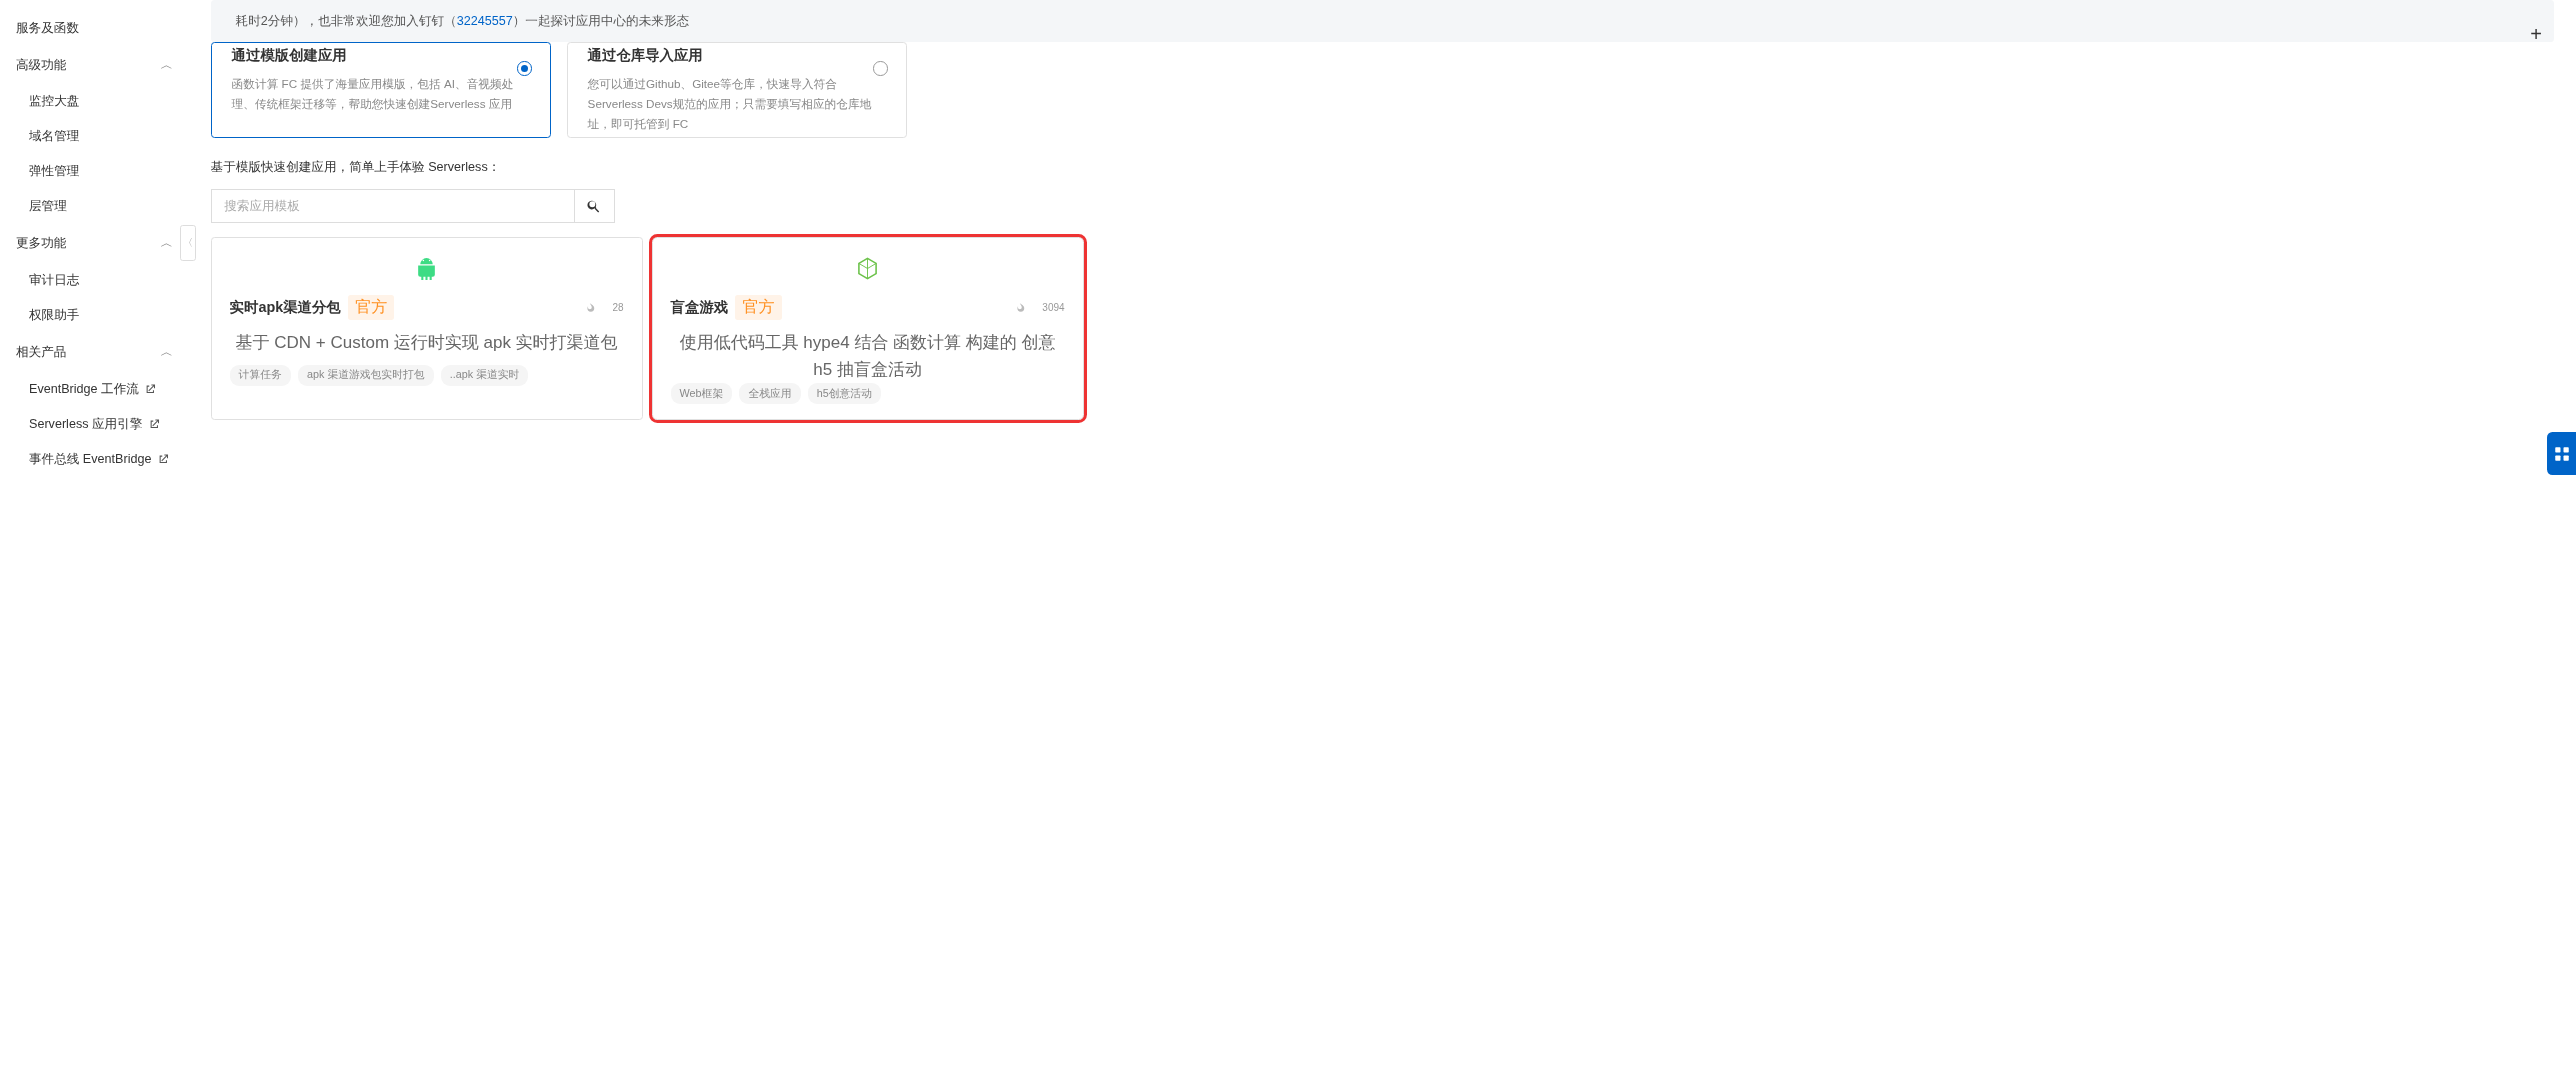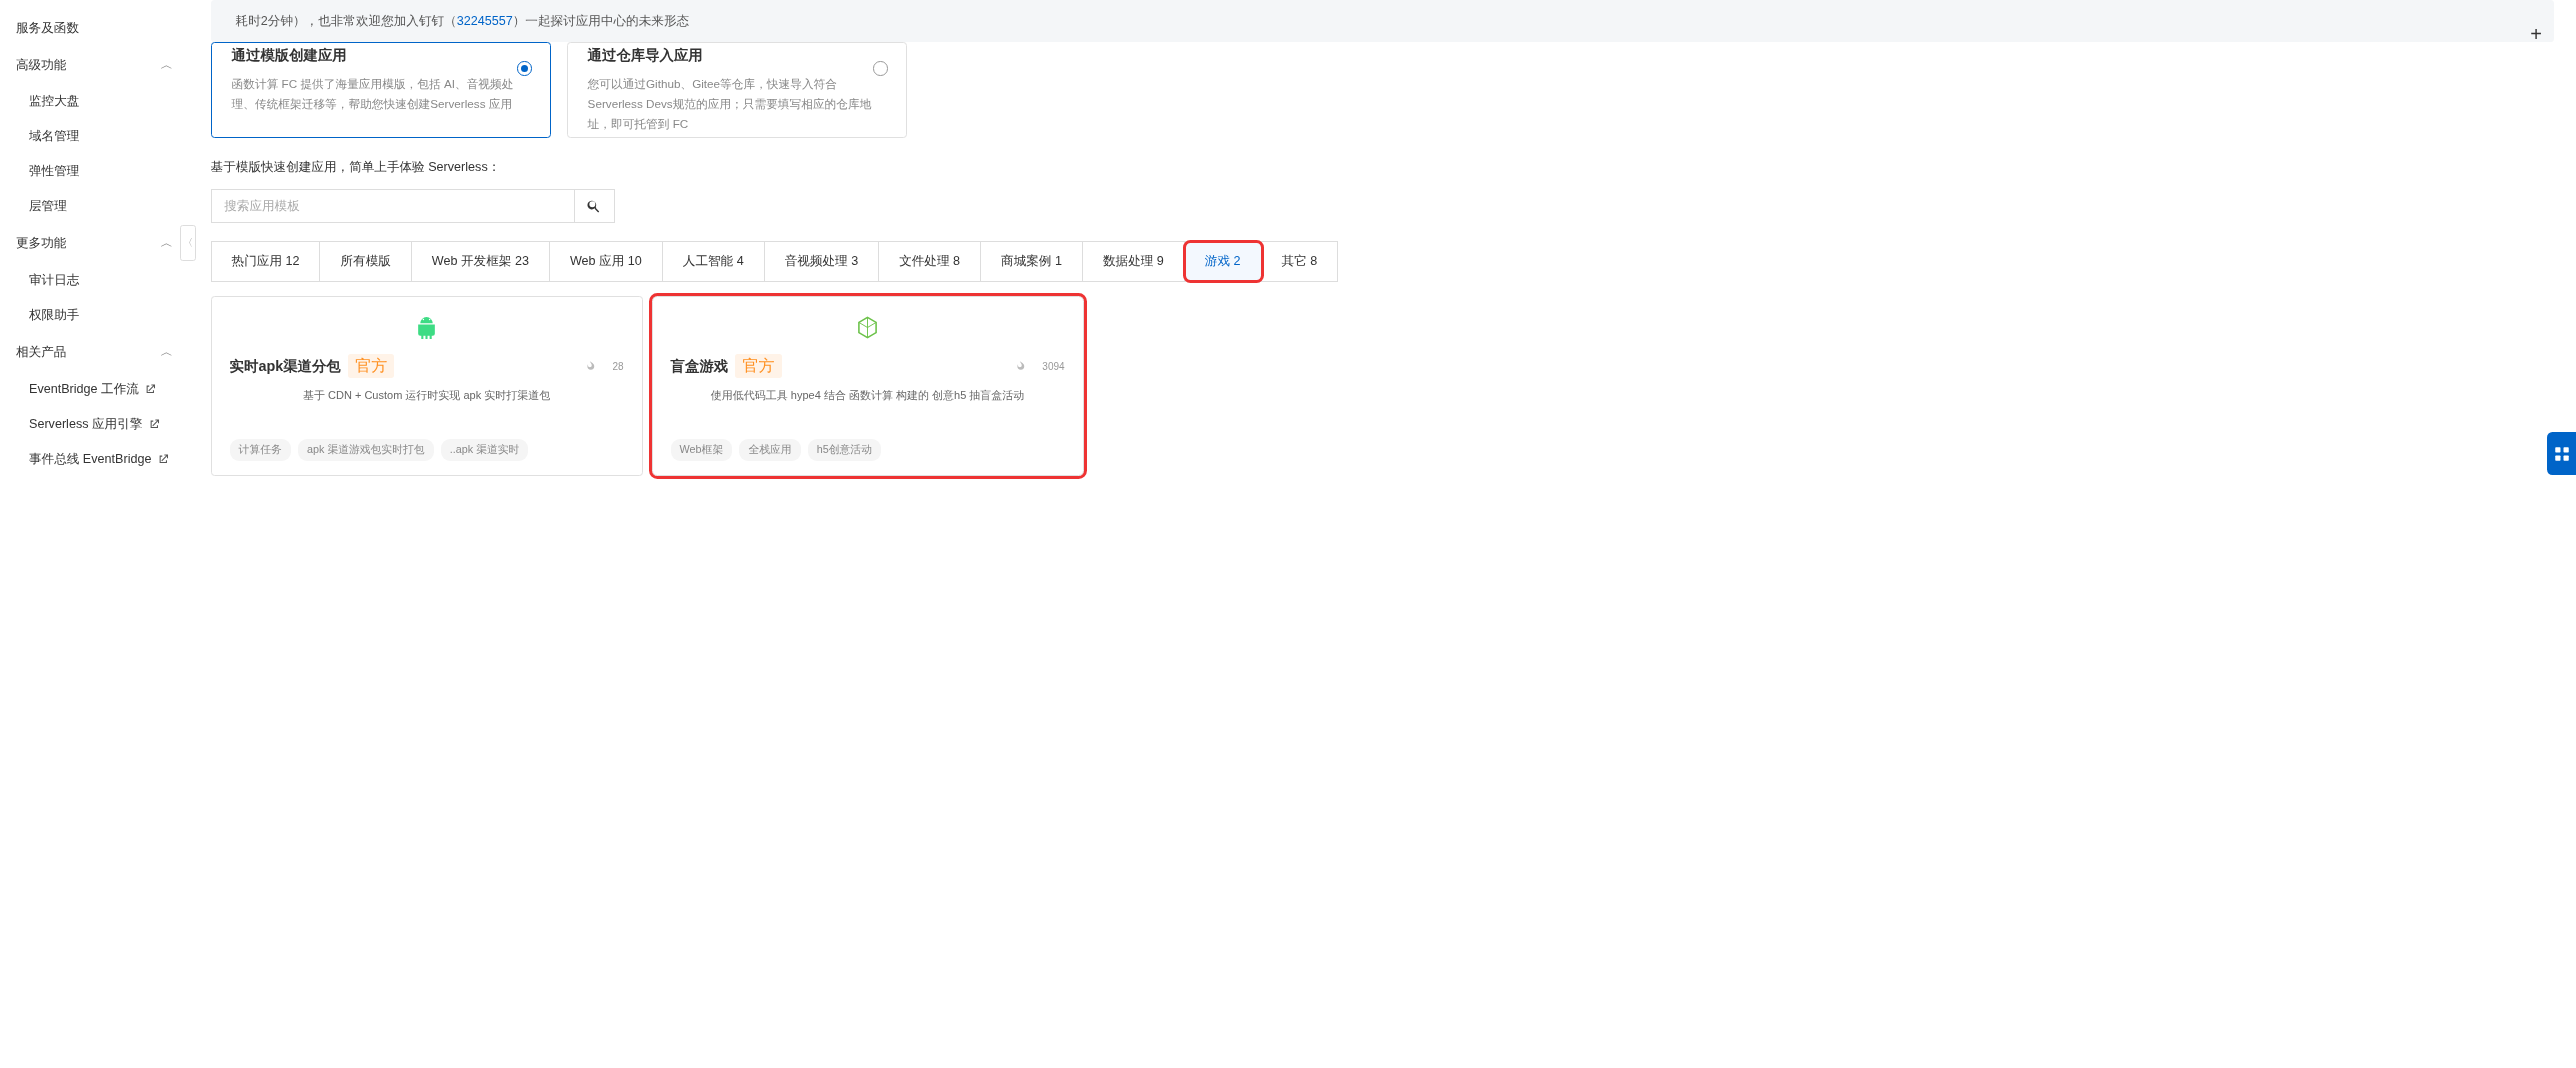--- a/index.html
+++ b/index.html
@@ -47,21 +47,21 @@
     
     .cards { display: flex; gap: 9px; margin-top: 14.4px; }
     .template-card { border: 0.9px solid #e0e0e0; border-radius: 3.6px; padding: 18px 18px 14.4px; width: 432px; position: relative; text-align: center; }
     .template-card.highlight { outline: 3.6px solid #e33; border-radius: 5.4px; }
     .tc-icon { width: 25px; height: 25px; margin-bottom: 10.8px; }
     .tc-header { display: flex; align-items: center; justify-content: space-between; margin-bottom: 9px; }
     .tc-title-row { display: flex; align-items: center; gap: 7.2px; }
     .tc-title { font-size: 14.4px; font-weight: 600; }
     .tc-badge { background: #fff3e8; color: #ff8f1f; font-size: 16px; padding: 1.8px 7.2px; border-radius: 2.7px; }
     .tc-stat { color: #999; font-size: 10px; display: flex; align-items: center; gap: 17px; }
-    .tc-desc { font-size: 11px; color: #666; line-height: 1.6; margin-bottom: 16px; min-height: 36px; }
+    .tc-desc { font-size: 17px; color: #666; line-height: 1.6; min-height: 36px; }
     .tc-tags { display: flex; gap: 7.2px; flex-wrap: wrap; }
     .tc-tag { background: #f5f5f5; color: #888; font-size: 10.8px; padding: 3.6px 9px; border-radius: 9px; }
     
     .floating-btn { position: fixed; right: 0; top: 432px; width: 29px; height: 43px; background: #0064c8; border-radius: 5.4px 0 0 5.4px; display: flex; align-items: center; justify-content: center; cursor: pointer; }
     .floating-btn svg { fill: #fff; }
     
     .android-svg { fill: #3ddc84; }
     .node-svg { fill: none; stroke: #6cc24a; stroke-width: 2; }
   </style>
 </head>
@@ -139,33 +139,20 @@
 
     <div class="search-row">
       <input class="search-input" placeholder="搜索应用模板" style="">
       <button class="search-btn">
         <svg width="16" height="16" viewBox="0 0 24 24">
             <path d="M15.5 14h-.79l-.28-.27A6.5 6.5 0 1 0 13 15.5l.27.28v.79l5 5 1.5-1.5-5-5zm-6 0A4.5 4.5 0 1 1 14 9.5 4.5 4.5 0 0 1 9.5 14z" fill="#333"></path>
           </svg>
       </button>
     </div>
 
-    <div class="tabs">
-      <div class="tab">热门应用 12</div>
-      <div class="tab">所有模版</div>
-      <div class="tab">Web 开发框架 23</div>
-      <div class="tab">Web 应用 10</div>
-      <div class="tab">人工智能 4</div>
-      <div class="tab">音视频处理 3</div>
-      <div class="tab">文件处理 8</div>
-      <div class="tab">商城案例 1</div>
-      <div class="tab">数据处理 9</div>
-      <div class="tab active highlight">游戏 2</div>
-      <div class="tab">其它 8</div>
-    </div>
 
     <div class="cards">
       <div class="template-card">
         <svg class="tc-icon android-svg" viewBox="0 0 24 24">
             <path d="M6 8a6 6 0 0 1 12 0H6zm3-4.5a.75.75 0 1 0 0 1.5.75.75 0 0 0 0-1.5zm6 0a.75.75 0 1 0 0 1.5.75.75 0 0 0 0-1.5zM4 9h16v9a2 2 0 0 1-2 2h-1v3h-2v-3h-2v3H11v-3H9v3H7v-3H6a2 2 0 0 1-2-2V9z"></path>
           </svg>
         <div class="tc-header">
           <div class="tc-title-row">
             <span class="tc-title">实时apk渠道分包</span>
             <span class="tc-badge">官方</span>

